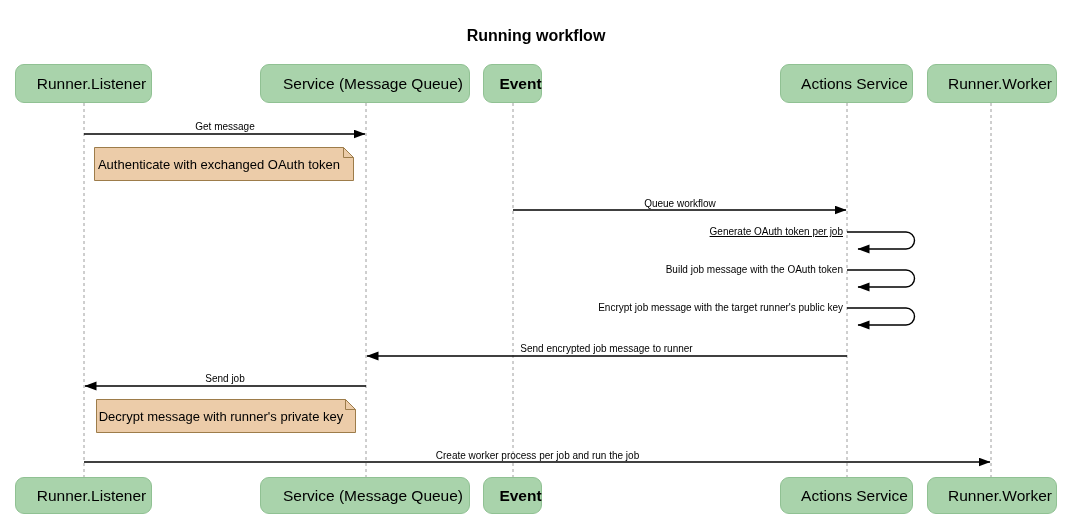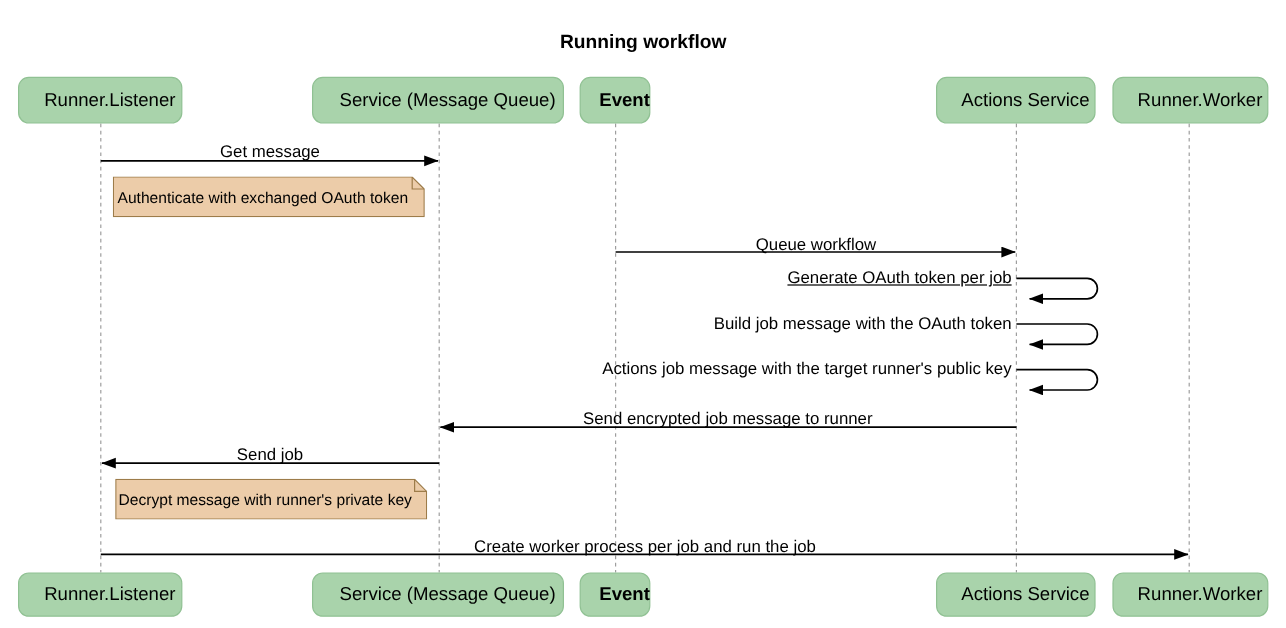--- a/index.html
+++ b/index.html
@@ -70,21 +70,21 @@
   .actor.top { top: 48px; height: 39px; }
   .actor.bottom { top: 461px; height: 37px; }
   .a1 { left: 15px;  width: 137px; }
   .a2 { left: 260px; width: 210px; }
   .a3 { left: 483px; width: 59px; font-weight: bold; }
   .a4 { left: 780px; width: 133px; }
   .a5 { left: 927px; width: 130px; }
 
   .msg-label {
     position: absolute;
-    font-size: 14px;
+    font-size: 10px;
     line-height: 15px;
     color: var(--text);
     white-space: nowrap;
   }
   .center { text-align: center; }
   .right { text-align: right; }
 
   .note {
     position: absolute;
     width: 260px;
@@ -143,21 +143,21 @@
 
     <path class="msg-line" d="M847,340 H367" marker-end="url(#arr)"></path>
     <path class="msg-line" d="M366,370 H85" marker-end="url(#arr)"></path>
     <path class="msg-line" d="M84,446 H990" marker-end="url(#arr)"></path>
   </svg>
 
   <div class="msg-label center" style="left:84px; top:103px; width:282px;">Get message</div>
   <div class="msg-label center" style="left:513px; top:180px; width:334px;">Queue workflow</div>
   <div class="msg-label right" style="left:0px; top:208px; width:843px;text-decoration:underline;">Generate OAuth token per job</div>
   <div class="msg-label right" style="left:0px; top:246px; width:843px;">Build job message with the OAuth token</div>
-  <div class="msg-label right" style="left:0px; top:284px; width:843px;">Actions job message with the target runner's public key</div>
+  <div class="msg-label right" style="left:0px; top:284px; width:843px;">Encrypt job message with the target runner's public key</div>
   <div class="msg-label center" style="left:84px; top:355px; width:282px;">Send job</div>
   <div class="msg-label center" style="left:366px; top:325px; width:481px;">Send encrypted job message to runner</div>
   <div class="msg-label center" style="left:84px; top:432px; width:907px;">Create worker process per job and run the job</div>
 
   <div class="note" style="left:94px; top:131px;">
     <svg width="260" height="34" viewBox="0 0 260 34">
       <path class="note-shape-body" d="M0.5,0.5 H249.5 L259.5,10.5 V33.5 H0.5 Z"></path>
       <path class="note-shape-fold" d="M249.5,0.5 V10.5 H259.5"></path>
     </svg>
     <span class="note-text">Authenticate with exchanged OAuth token</span>

